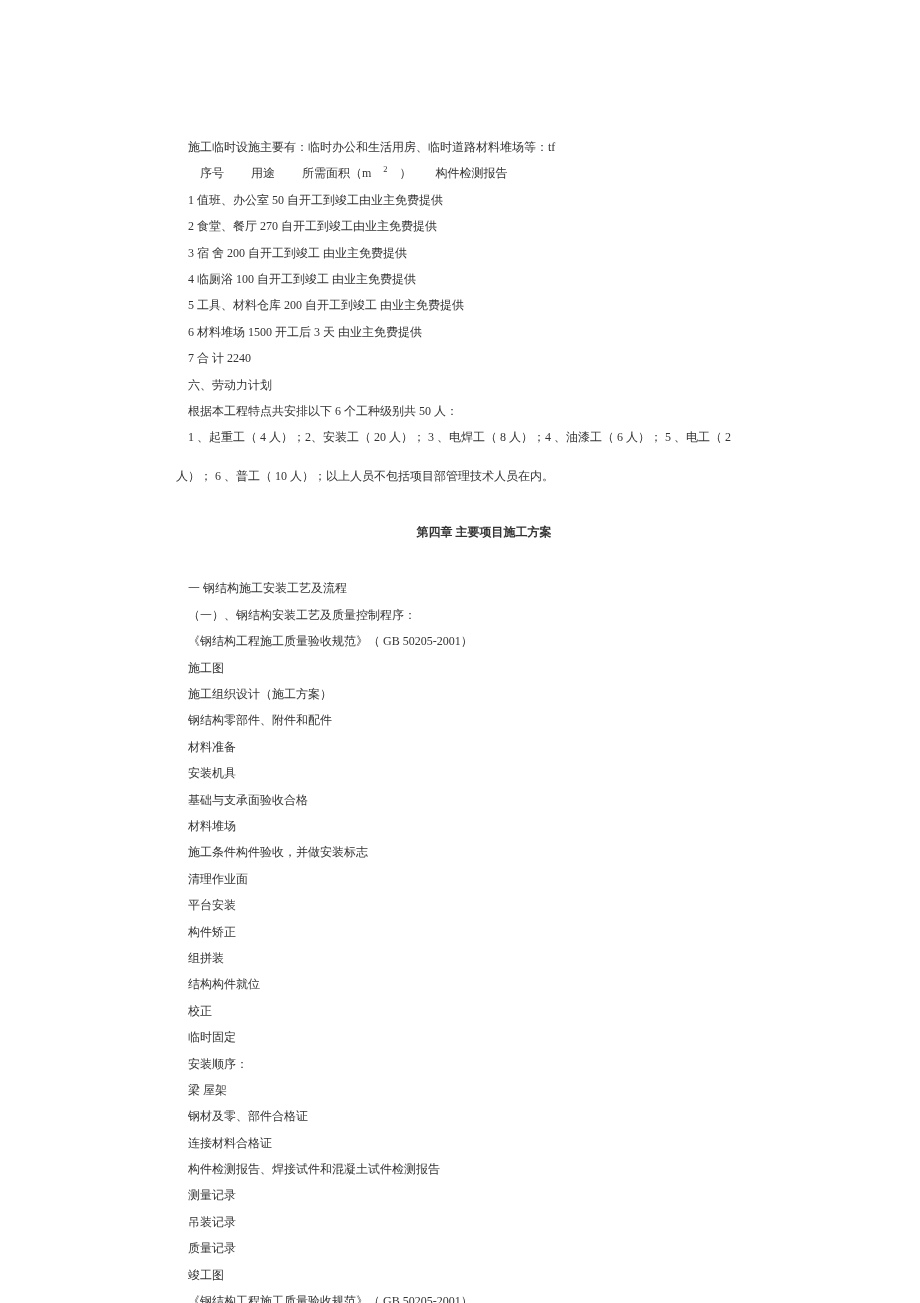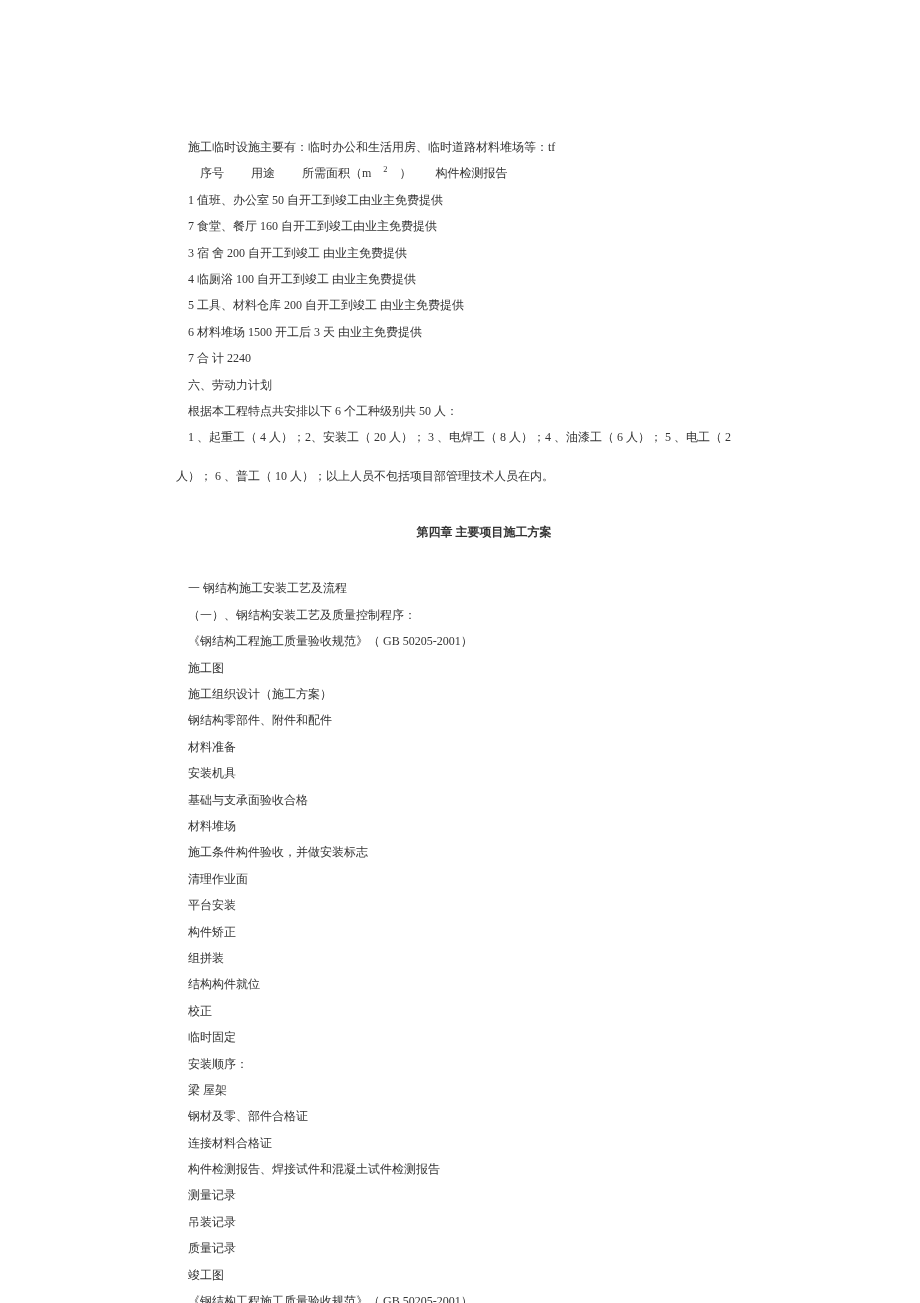--- a/index.html
+++ b/index.html
@@ -39,21 +39,21 @@
 
 <p class="para">施工临时设施主要有：临时办公和生活用房、临时道路材料堆场等：tf</p>
 
 <p class="para">
   <span>序号</span>
   <span> 用途 </span>
   <span>  所需面积（m<sup>2</sup>）</span><span>构件检测报告</span>
 </p>
 
 <p class="para">1    值班、办公室 50 自开工到竣工由业主免费提供</p>
-<p class="para">7    食堂、餐厅 160 自开工到竣工由业主免费提供</p>
+<p class="para">2    食堂、餐厅 270 自开工到竣工由业主免费提供</p>
 <p class="para">3    宿 舍 200 自开工到竣工  由业主免费提供</p>
 <p class="para">4    临厕浴 100 自开工到竣工  由业主免费提供</p>
 <p class="para">5    工具、材料仓库 200 自开工到竣工  由业主免费提供</p>
 <p class="para">6    材料堆场 1500 开工后 3 天  由业主免费提供</p>
 <p class="para">7    合 计 2240</p>
 
 <p class="para">六、劳动力计划</p>
 <p class="para">根据本工程特点共安排以下 6 个工种级别共 50 人：</p>
 <p class="para">1 、起重工（ 4 人）；2、安装工（ 20 人）； 3 、电焊工（ 8 人）；4 、油漆工（ 6 人）； 5 、电工（ 2</p>
 <p class="para-no-indent">人）； 6 、普工（ 10 人）；以上人员不包括项目部管理技术人员在内。</p>

